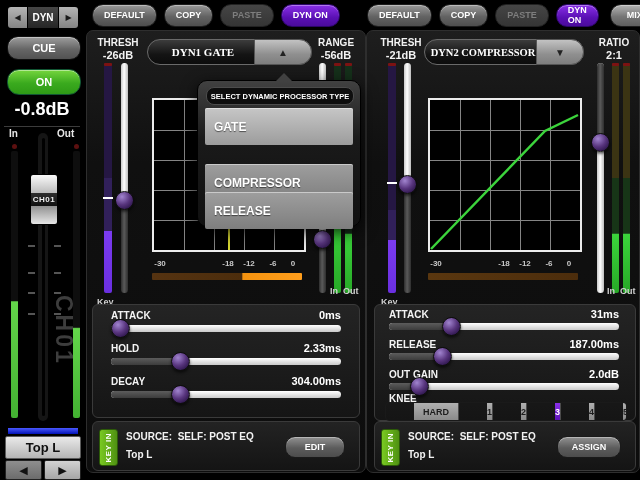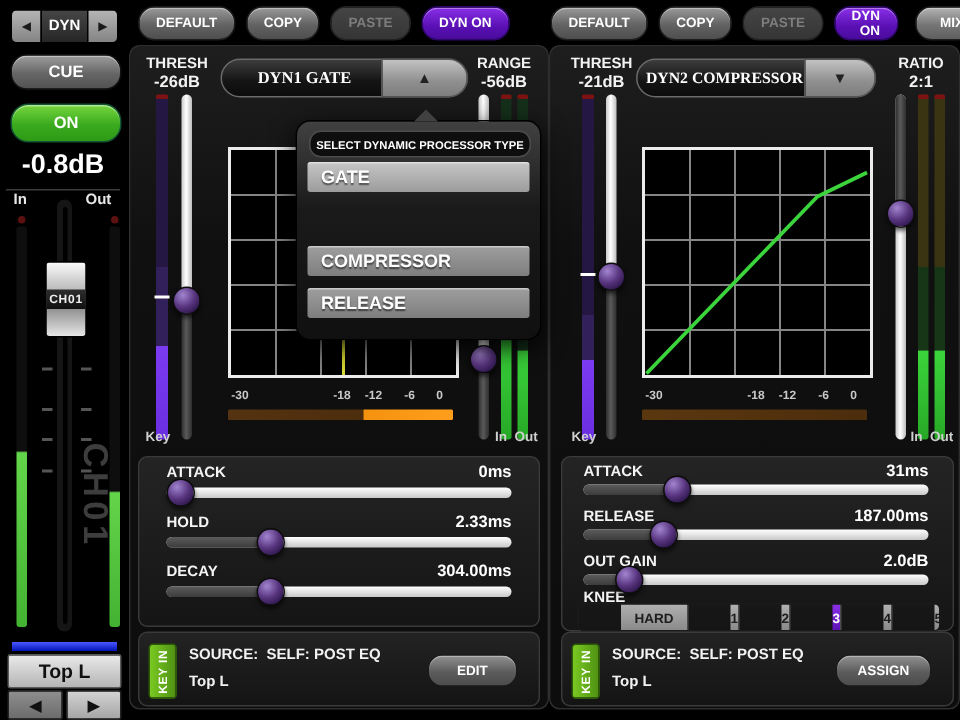--- a/index.html
+++ b/index.html
@@ -10,21 +10,21 @@
 
   
   .toolbar{position:absolute;top:4px;height:22px;display:flex;gap:7px;align-items:center;}
   #toolbar-left{left:92px;}
   #toolbar-right{left:367px;}
   .tbtn{height:21px;padding:0 11px;border-radius:11px;border:1px solid #1c1c1c;
         background:linear-gradient(180deg,#9a9a9a,#636363 55%,#4e4e4e);
         color:#fff;font-weight:bold;font-size:9px;display:flex;align-items:center;justify-content:center;
         box-shadow:inset 0 1px 0 rgba(255,255,255,.35);}
   .tbtn.dim{background:linear-gradient(180deg,#454545,#353535);color:#7e7e7e;box-shadow:none;border-color:#222;}
-  .tbtn.active{background:linear-gradient(180deg,#8a30e8,#5a10b4 60%,#4a0b9c);border-color:#2c0668;text-align:right;}
+  .tbtn.active{background:linear-gradient(180deg,#8a30e8,#5a10b4 60%,#4a0b9c);border-color:#2c0668;}
   .tbtn.mixer{background:linear-gradient(180deg,#b4b4b4,#767676 55%,#5e5e5e);padding:0 16px;margin-left:4px;}
 
   
   #sidebar{left:0;top:0;width:84px;height:480px;}
   #dyn-nav{left:7px;top:6px;width:70px;height:21px;display:flex;border-radius:4px;overflow:hidden;border:1px solid #000;}
   .nav-arrow{width:19px;background:linear-gradient(180deg,#b5b5b5,#848484);display:flex;align-items:center;justify-content:center;
              color:#1a1a1a;font-size:8px;}
   #dyn-nav .mid{flex:1;background:linear-gradient(180deg,#464646,#262626);display:flex;align-items:center;justify-content:center;
                 color:#fff;font-size:10px;font-weight:bold;border-left:1px solid #000;border-right:1px solid #000;}
   #cue-btn{left:7px;top:36px;width:72px;height:22px;border-radius:11px;border:1px solid #111;
@@ -95,21 +95,21 @@
   .scale-row{height:10px;}
   .scale-row span{position:absolute;transform:translateX(-50%);color:#c9c9c9;font-size:8px;font-weight:bold;}
   .scale-row span:nth-child(1){left:8px;}
   .scale-row span:nth-child(2){left:76px;}
   .scale-row span:nth-child(3){left:97px;}
   .scale-row span:nth-child(4){left:121px;}
   .scale-row span:nth-child(5){left:141px;}
   .hmeter{height:7px;border-radius:1px;}
   #d1-hmeter{background:linear-gradient(90deg,#553311 0%,#4c2d0c 60%,#f5930f 60.5%,#ff9e1c 100%);}
   #d2-hmeter{background:linear-gradient(90deg,#5a370f,#4c2d0c);}
-  .corner-label{color:#d0d0d0;font-size:9px;font-weight:bold;}
+  .corner-label{color:#d0d0d0;font-size:9px;font-weight:bold;margin-top:11px;}
   .io-pair{display:flex;gap:5px;color:#d0d0d0;font-size:9px;font-weight:bold;}
 
   
   .param-box{border:1px solid #3a3a3a;border-radius:6px;background:linear-gradient(180deg,#242424,#151515);}
   .param-label{position:absolute;font-size:10px;color:#f4f4f4;font-weight:bold;}
   .param-value{position:absolute;font-size:11px;color:#fff;font-weight:bold;text-align:right;}
   .hslider{position:absolute;height:7px;border-radius:4px;background:linear-gradient(180deg,#ffffff,#c9c9c9);}
   .hfill{position:absolute;left:0;top:0;height:100%;border-radius:4px;background:linear-gradient(180deg,#5c5c5c,#3c3c3c);}
   .hslider .knob{top:-6px;}
 
@@ -133,21 +133,21 @@
              color:#fff;font-size:9px;font-weight:bold;box-shadow:inset 0 1px 0 rgba(255,255,255,.35);}
 
   
   #popup{left:110px;top:49px;width:162px;height:145px;border-radius:10px;border:1px solid #000;z-index:50;
          background:linear-gradient(180deg,#414141,#1a1a1a 40%,#101010);box-shadow:0 5px 16px rgba(0,0,0,.85);}
   #popup-pointer{position:absolute;top:-8px;left:78px;width:0;height:0;
                  border-left:8px solid transparent;border-right:8px solid transparent;border-bottom:8px solid #414141;}
   #popup-title{position:absolute;left:8px;top:6px;width:146px;height:16px;border-radius:8px;border:1px solid #4c4c4c;
                background:#0e0e0e;display:flex;align-items:center;justify-content:center;
                color:#fff;font-size:7.5px;font-weight:bold;white-space:nowrap;}
-  .popup-opt{position:absolute;left:7px;width:148px;height:20px;border-radius:2px;
+  .popup-opt{position:absolute;left:7px;width:148px;height:37px;border-radius:2px;
              background:linear-gradient(180deg,#9e9e9e,#7e7e7e);box-shadow:inset 0 1px 0 rgba(255,255,255,.45);
              color:#fff;font-size:12px;font-weight:bold;display:flex;align-items:center;padding-left:9px;box-sizing:border-box;
              text-shadow:0 1px 1px rgba(0,0,0,.55);}
   .popup-opt.selected{background:linear-gradient(180deg,#c6c6c6,#9c9c9c);}
 </style>
 </head>
 <body>
 
 <div id="root">
 

